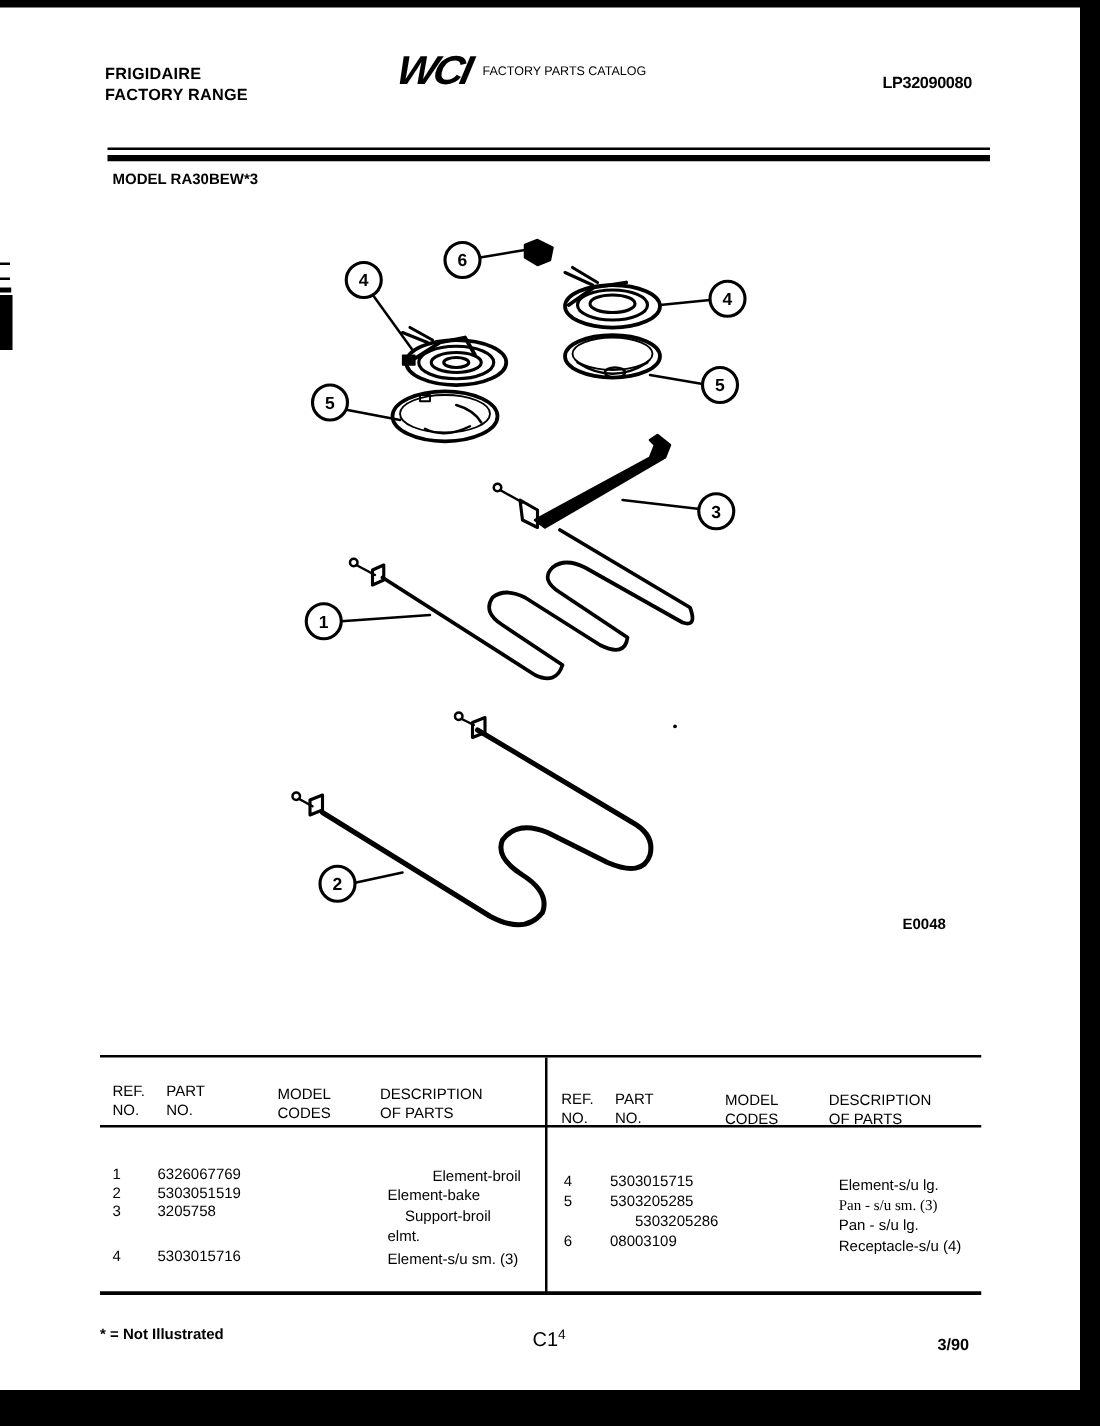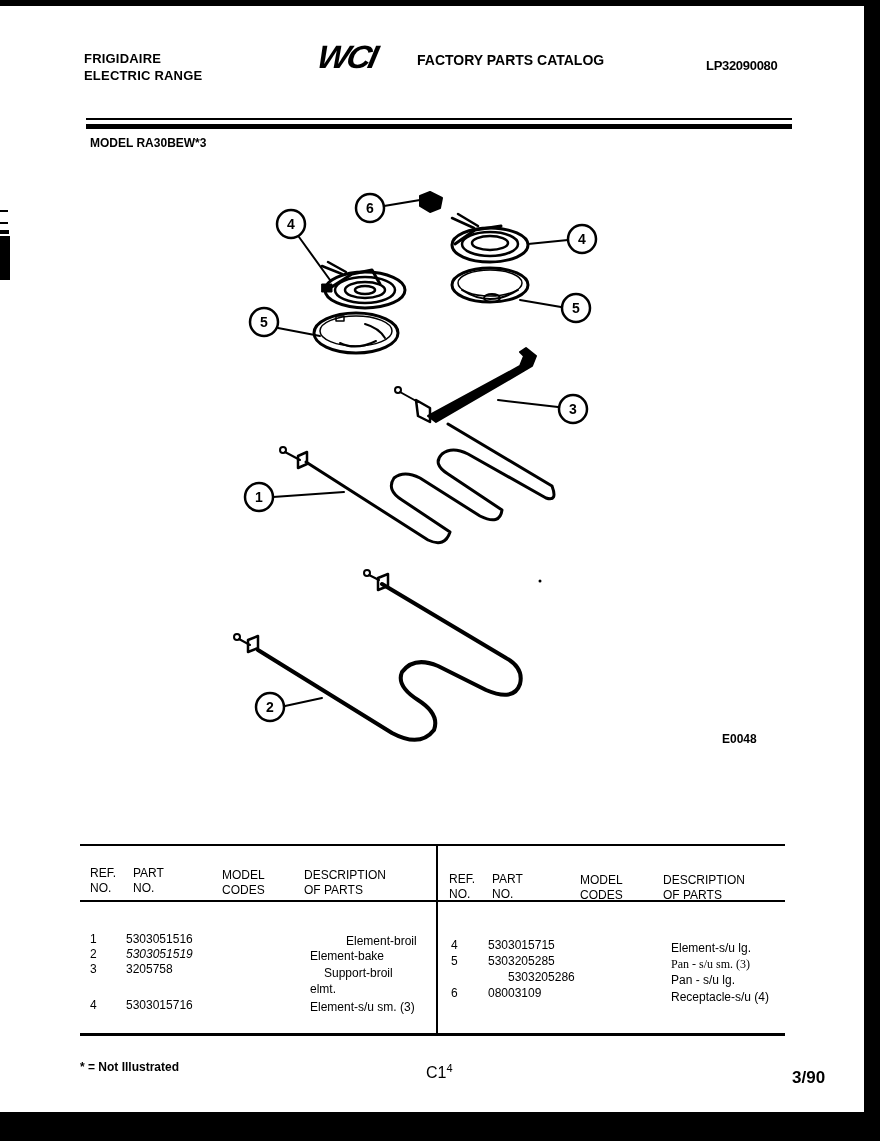--- a/index.html
+++ b/index.html
@@ -6,52 +6,52 @@
   body {
     width: 880px; height: 1141px; background: #000; position: relative; overflow: hidden;
     font-family: "Liberation Sans", sans-serif; color: #000;
   }
   .paper {
     position: absolute; left: 0; top: 6px; width: 864px; height: 1106px; background: #fff;
   }
   .abs { position: absolute; }
   .hdr-left { left: 84px; top: 50px; font-size: 13px; line-height: 17px; font-weight: bold; letter-spacing: 0.2px; }
   .logo { left: 318px; top: 40px; font-size: 34px; font-style: italic; font-weight: bold; letter-spacing: -3px; transform: skewX(-12deg) scaleY(0.95); line-height: 34px; }
-  .catalog-title { left: 386px; top: 52px; font-size: 14px; font-weight: bold; margin-left: 31px; }
+  .catalog-title { left: 386px; top: 52px; font-size: 10px; font-weight: normal; }
   .catalog-no { left: 706px; top: 58px; font-size: 13px; font-weight: bold; letter-spacing: -0.3px; }
   .rule1 { left: 86px; top: 118px; width: 706px; height: 2px; background: #000; }
   .rule2 { left: 86px; top: 124px; width: 706px; height: 5px; background: #000; }
   .model { left: 90px; top: 136px; font-size: 12px; font-weight: bold; }
   .diagram { left: 0; top: 0; width: 864px; height: 800px; }
   .figcode { left: 722px; top: 732px; font-size: 12px; font-weight: bold; }
   .tbl-top { left: 80px; top: 844px; width: 705px; height: 2px; background: #000; }
   .tbl-mid { left: 80px; top: 900px; width: 705px; height: 2px; background: #000; }
   .tbl-bot { left: 80px; top: 1033px; width: 705px; height: 3px; background: #000; }
   .tbl-vline { left: 436px; top: 846px; width: 2px; height: 188px; background: #000; }
   .th { font-size: 12px; line-height: 15px; font-weight: normal; }
   .td { font-size: 12px; line-height: 15px; }
   .footer-note { left: 80px; top: 1060px; font-size: 12px; font-weight: bold; }
   .page-no { left: 426px; top: 1062px; font-size: 16px; font-weight: normal; }
   .page-no sup { font-size: 11px; vertical-align: 6px; }
-  .date { left: 792px; top: 1068px; font-size: 17px; font-weight: bold; }
+  .date { left: 750px; top: 1068px; font-size: 13px; font-weight: bold; }
   .scanmark { background: #000; }
 </style>
 </head>
 <body>
 
 <div class="paper"></div>
 
 <div class="abs scanmark" style="left:0;top:210px;width:8px;height:2px;"></div>
 <div class="abs scanmark" style="left:0;top:222px;width:8px;height:2px;"></div>
 <div class="abs scanmark" style="left:0;top:230px;width:9px;height:4px;"></div>
 <div class="abs scanmark" style="left:0;top:236px;width:10px;height:44px;"></div>
 
 <div class="abs hdr-left">
   <div>FRIGIDAIRE</div>
-  <div>ELECTRIC RANGE</div>
+  <div>FACTORY RANGE</div>
 </div>
 <div class="abs logo">WCI</div>
 <div class="abs catalog-title">FACTORY PARTS CATALOG</div>
 <div class="abs catalog-no">LP32090080</div>
 <div class="abs rule1"></div>
 <div class="abs rule2"></div>
 <div class="abs model">MODEL RA30BEW*3</div>
 
 <svg class="abs diagram" viewBox="0 0 864 800" width="864" height="800" fill="none" stroke="#000" stroke-linecap="round" stroke-linejoin="round">
 
@@ -199,26 +199,26 @@
     <div>MODEL</div>
     <div>CODES</div>
   </div>
 <div class="abs th" style="left:663px;top:873px;">
     <div>DESCRIPTION</div>
     <div>OF PARTS</div>
   </div>
 
 <div class="abs td" style="left:90px;top:932px;">
   <span class="abs" style="left:0;width:20px;">1</span>
-  <span class="abs" style="left:36px;white-space:nowrap;">5303051516</span>
+  <span class="abs" style="left:36px;white-space:nowrap;">6326067769</span>
   <span class="abs" style="left:220px;top:2px;white-space:nowrap;margin-left:36px;">Element-broil</span>
 </div>
 <div class="abs td" style="left:90px;top:947px;">
   <span class="abs" style="left:0;">2</span>
-  <span class="abs" style="left:36px;white-space:nowrap;font-style:italic;">5303051519</span>
+  <span class="abs" style="left:36px;white-space:nowrap;">5303051519</span>
   <span class="abs" style="left:220px;top:2px;white-space:nowrap;">Element-bake</span>
 </div>
 <div class="abs td" style="left:90px;top:962px;">
   <span class="abs" style="left:0;">3</span>
   <span class="abs" style="left:36px;white-space:nowrap;">3205758</span>
   <span class="abs" style="left:234px;top:4px;white-space:nowrap;">Support-broil</span>
   <span class="abs" style="left:220px;top:20px;white-space:nowrap;">elmt.</span>
 </div>
 <div class="abs td" style="left:90px;top:998px;">
   <span class="abs" style="left:0;">4</span>

